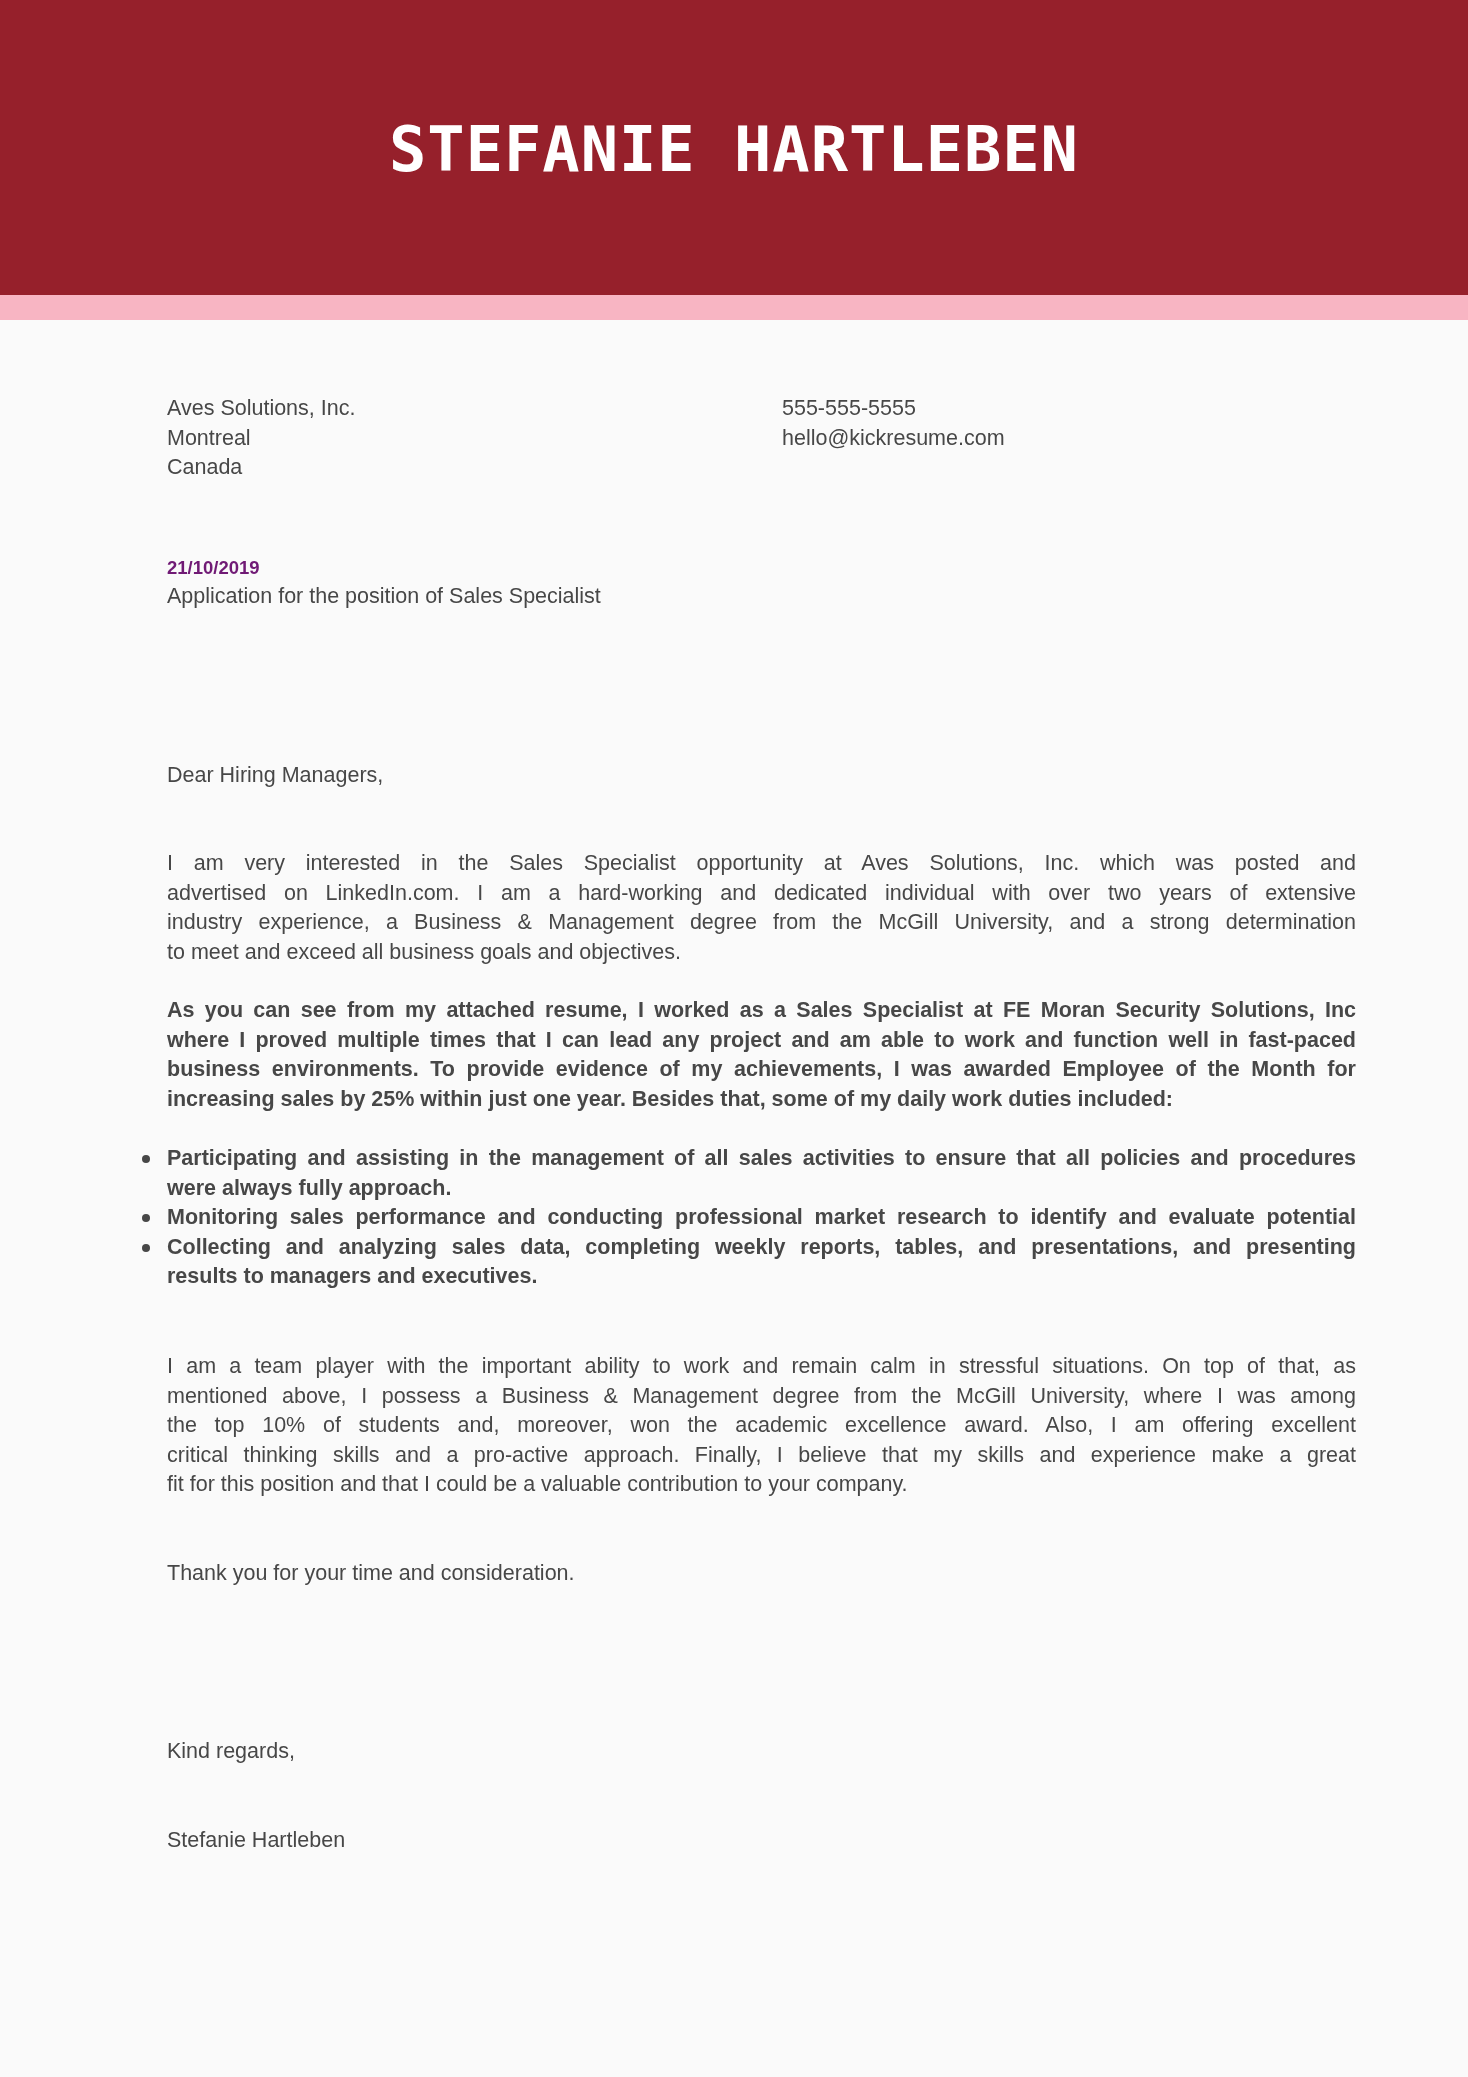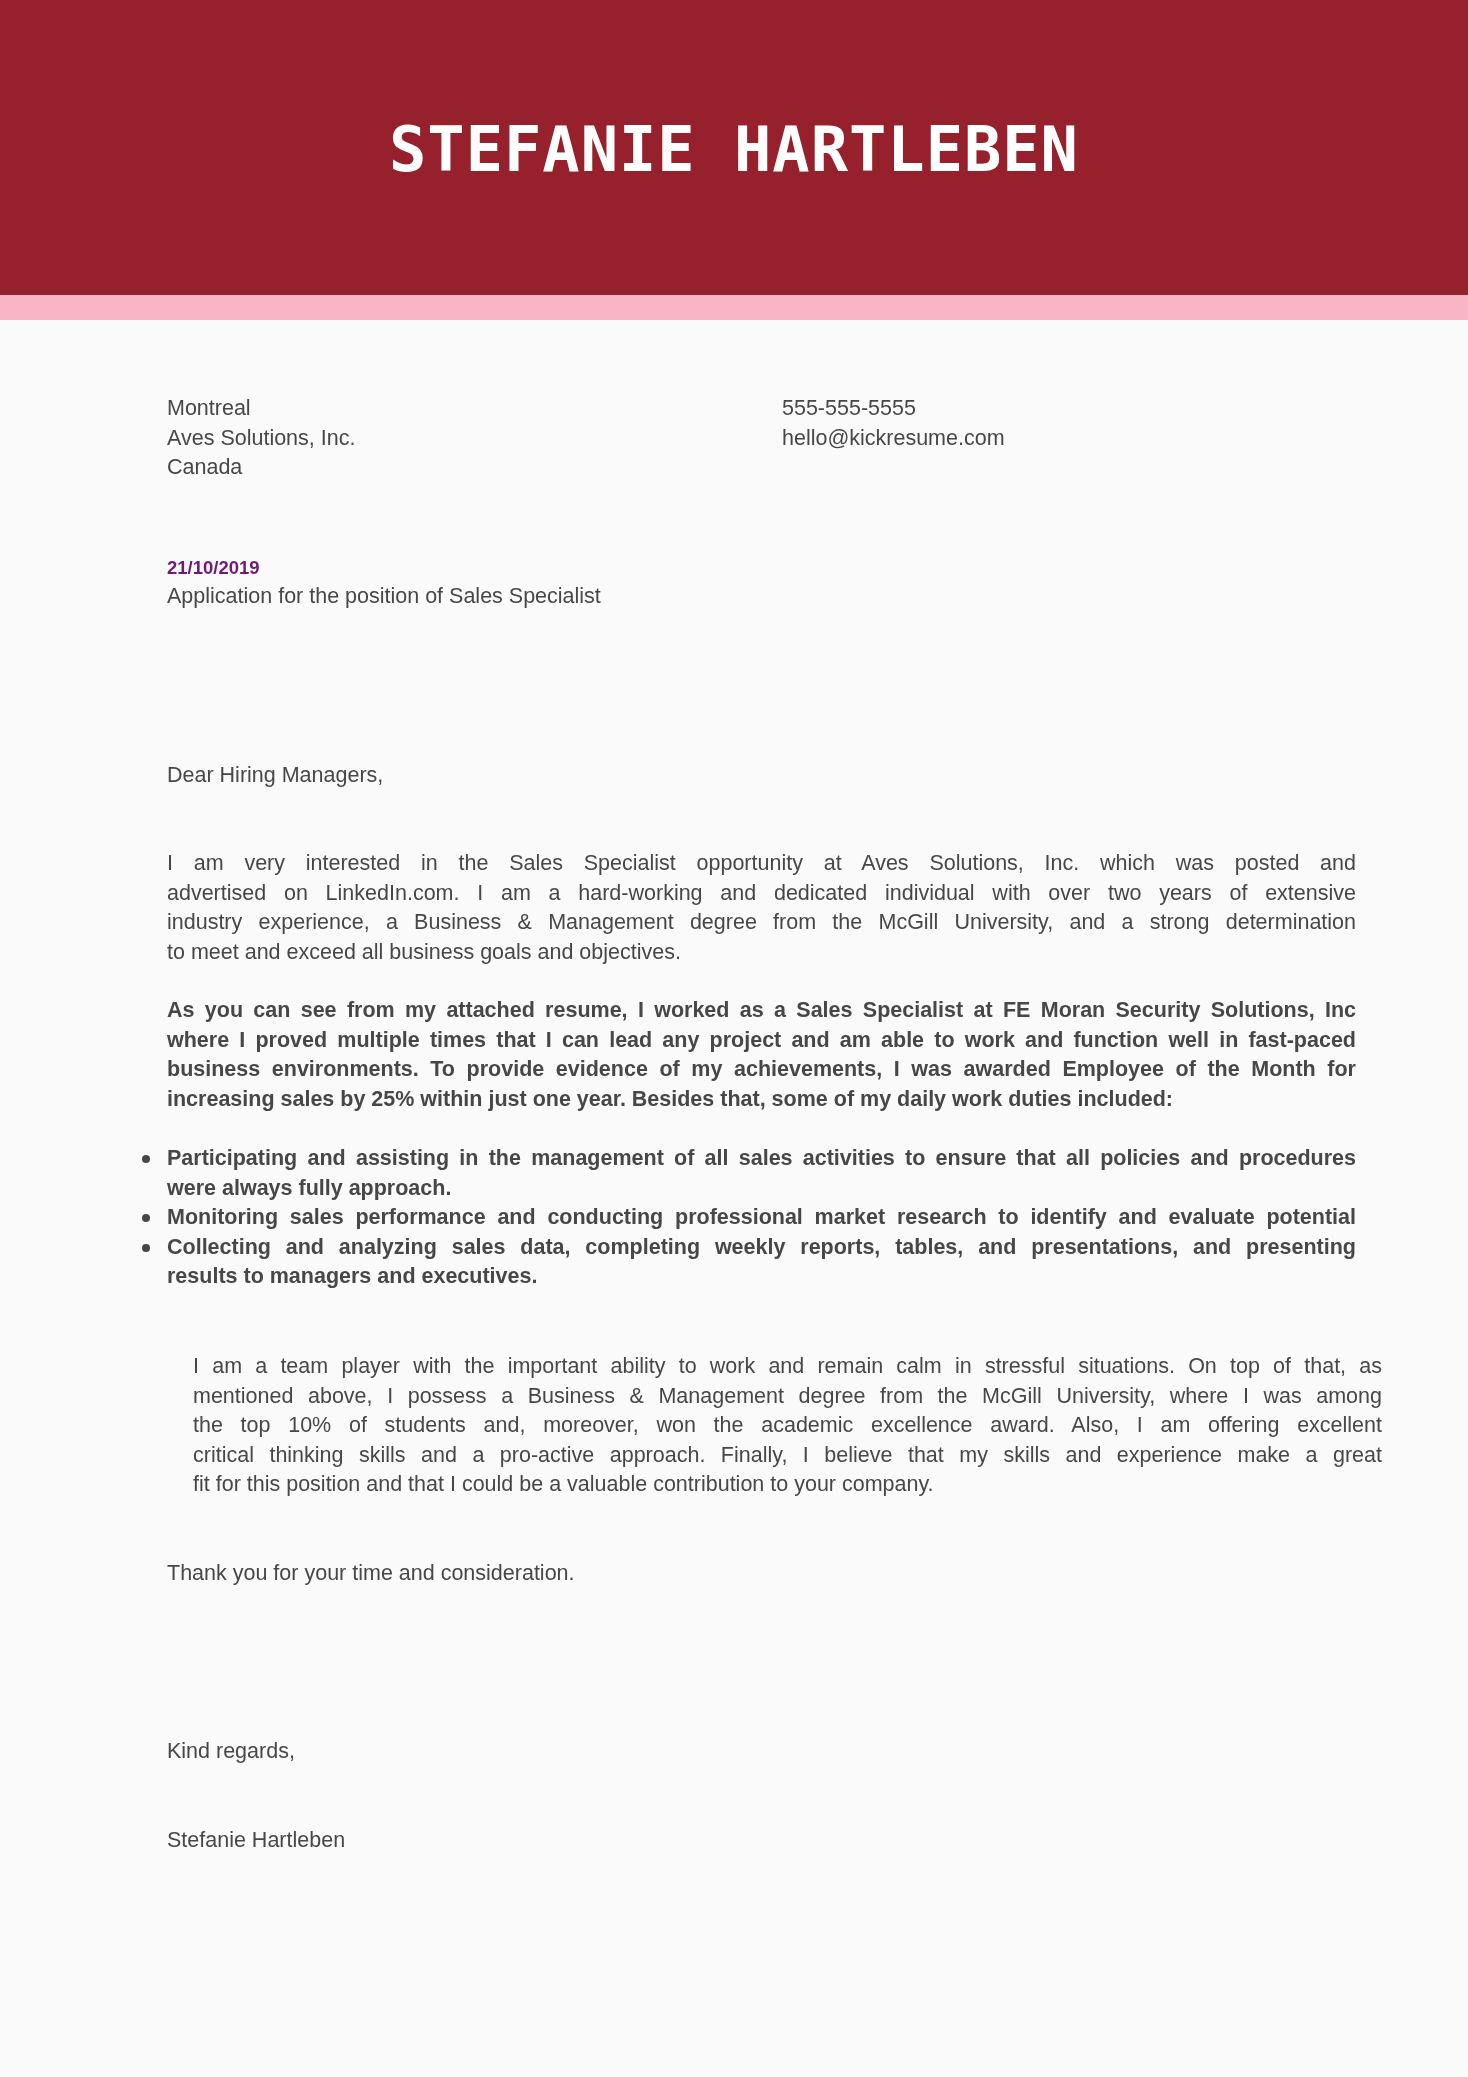--- a/index.html
+++ b/index.html
@@ -39,36 +39,36 @@
   }
   .para .jline.last { text-align-last: left; }
   .p1 { top: 849px; }
   .p2 { top: 996px; font-weight: bold; }
   .bullets { top: 1144px; width: 1189px; font-weight: bold; }
   .bullet-item { position: relative; }
   .bullet-dot {
     position: absolute; left: -25px; top: 11px; width: 8px; height: 8px;
     border-radius: 50%; background: #474747;
   }
-  .p3 { top: 1352px; margin-left: 26px; }
+  .p3 { top: 1352px; }
   .closing { top: 1559px; }
   .regards { top: 1737px; }
   .signature { top: 1826px; }
 </style>
 </head>
 <body>
 
 <div class="header">
   <div class="header-title">STEFANIE HARTLEBEN</div>
 </div>
 <div class="accent-band"></div>
 
 <div class="block left-col recipient">
+  <span class="line">Aves Solutions, Inc.</span>
   <span class="line">Montreal</span>
-  <span class="line">Aves Solutions, Inc.</span>
   <span class="line">Canada</span>
 </div>
 
 <div class="block contact">
   <span class="line">555-555-5555</span>
   <span class="line">hello@kickresume.com</span>
 </div>
 
 <div class="block left-col date">21/10/2019</div>
 <div class="block left-col subject">Application for the position of Sales Specialist</div>

